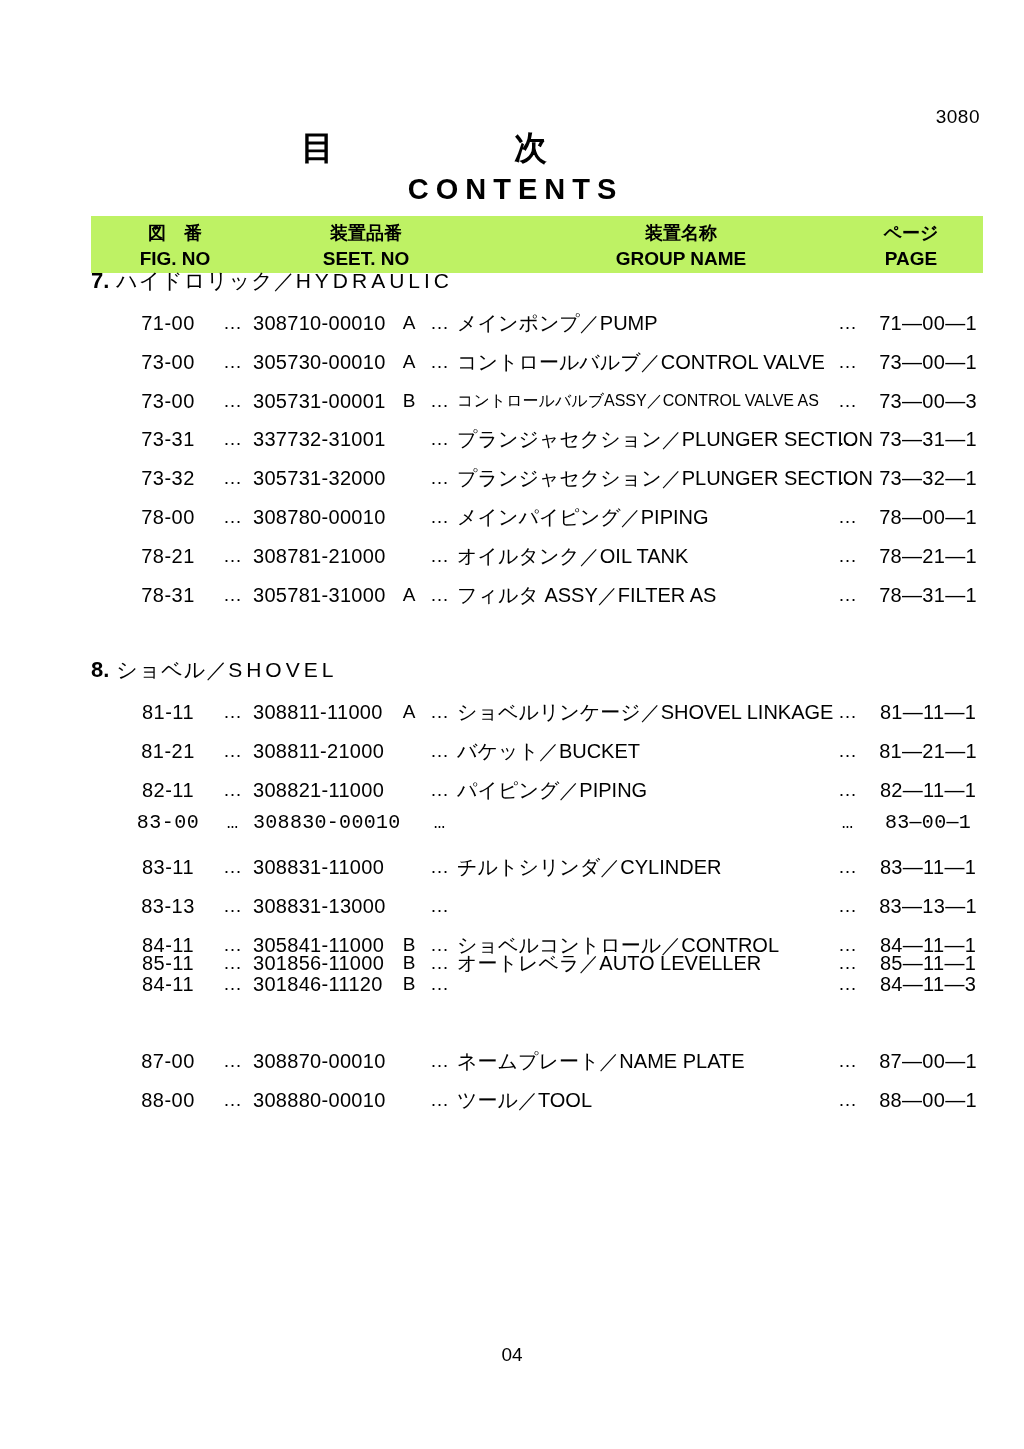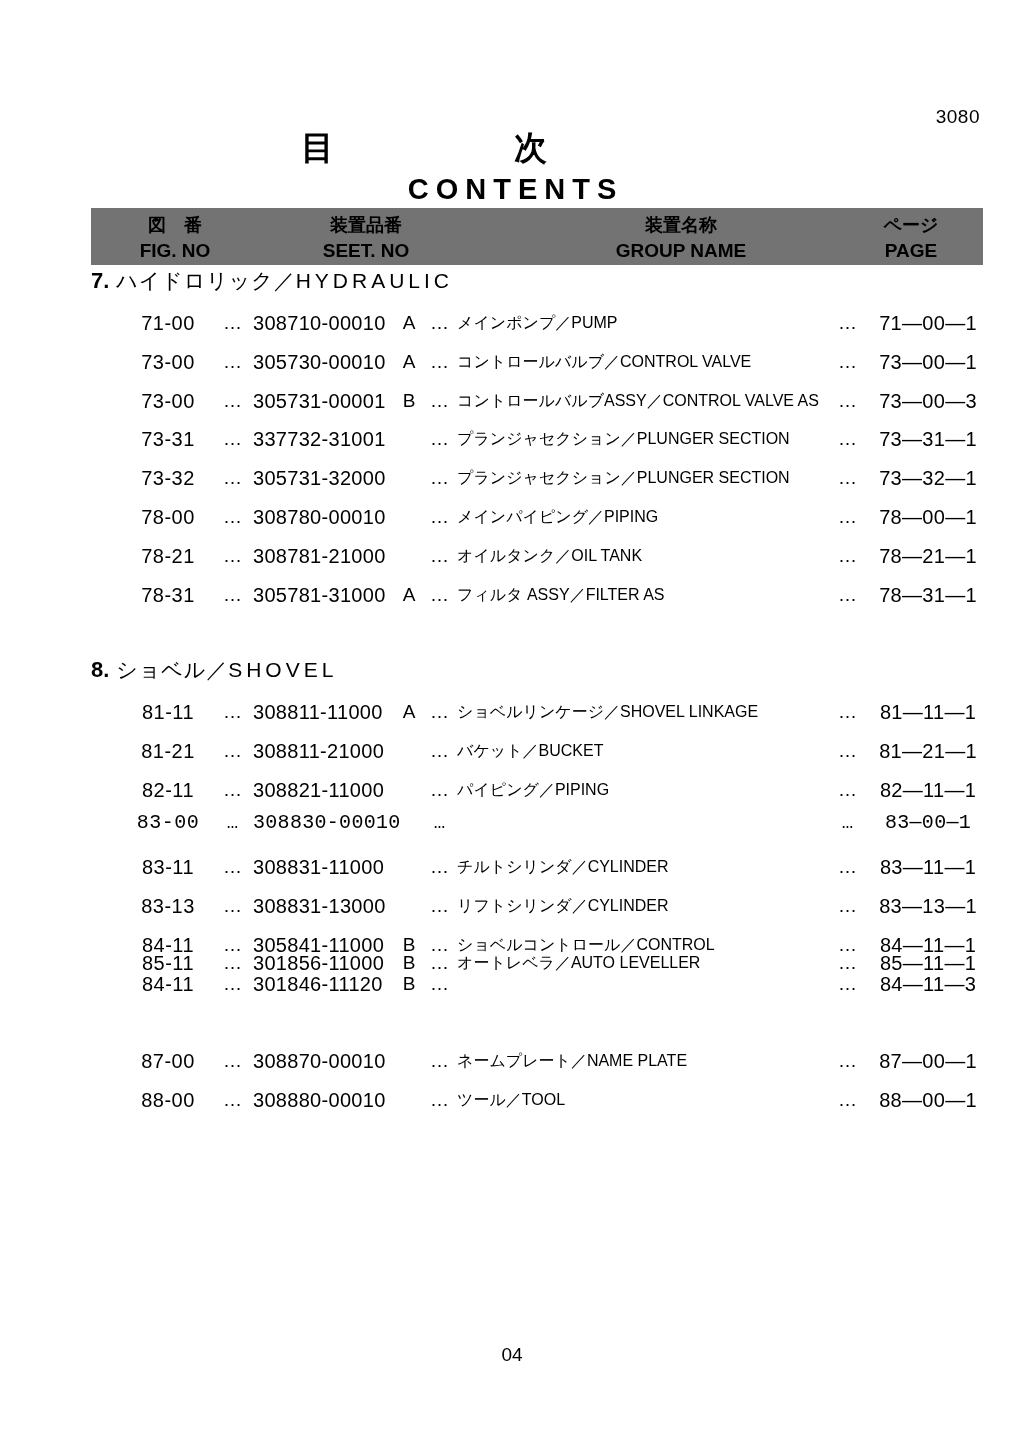--- a/index.html
+++ b/index.html
@@ -52,24 +52,24 @@
     font-weight: bold;
     letter-spacing: 7px;
     text-indent: 7px;
     line-height: 1;
   }
 
   
   .header-bar {
     position: absolute;
     left: 91px;
-    top: 208px;
+    top: 216px;
     width: 892px;
     height: 57px;
-    background: #737373;
+    background: #bef264;
   }
   .hdr-cell {
     position: absolute;
     font-weight: bold;
     line-height: 1;
     white-space: nowrap;
   }
   .hdr-jp { font-size: 18px; top: 8px; }
   .hdr-en { font-size: 19px; top: 33px; }
 
@@ -147,21 +147,21 @@
     left: 424px;
     width: 32px;
     text-align: center;
     font-size: 19px;
     letter-spacing: 1px;
   }
   .c-name {
     left: 457px;
     width: 380px;
     text-align: left;
-    font-size: 16px;
+    font-size: 20px;
   }
   .c-name.small {
     font-size: 16px;
     letter-spacing: 0px;
   }
   .c-dots3 {
     left: 832px;
     width: 32px;
     text-align: center;
     font-size: 19px;
@@ -339,21 +339,20 @@
       <div class="cell c-name">チルトシリンダ／CYLINDER</div>
       <div class="cell c-dots3">…</div>
       <div class="cell c-page">83—11—1</div>
     </div>
     <div class="row" style="top: 891px;">
       <div class="cell c-fig">83-13</div>
       <div class="cell c-dots1">…</div>
       <div class="cell c-seet">308831-13000</div>
       <div class="cell c-rev"></div>
       <div class="cell c-dots2">…</div>
-      <div class="cell c-name">リフトシリンダ／CYLINDER</div>
       <div class="cell c-dots3">…</div>
       <div class="cell c-page">83—13—1</div>
     </div>
     <div class="row" style="top: 929.8px;">
       <div class="cell c-fig">84-11</div>
       <div class="cell c-dots1">…</div>
       <div class="cell c-seet">305841-11000</div>
       <div class="cell c-rev">B</div>
       <div class="cell c-dots2">…</div>
       <div class="cell c-name">ショベルコントロール／CONTROL</div>

